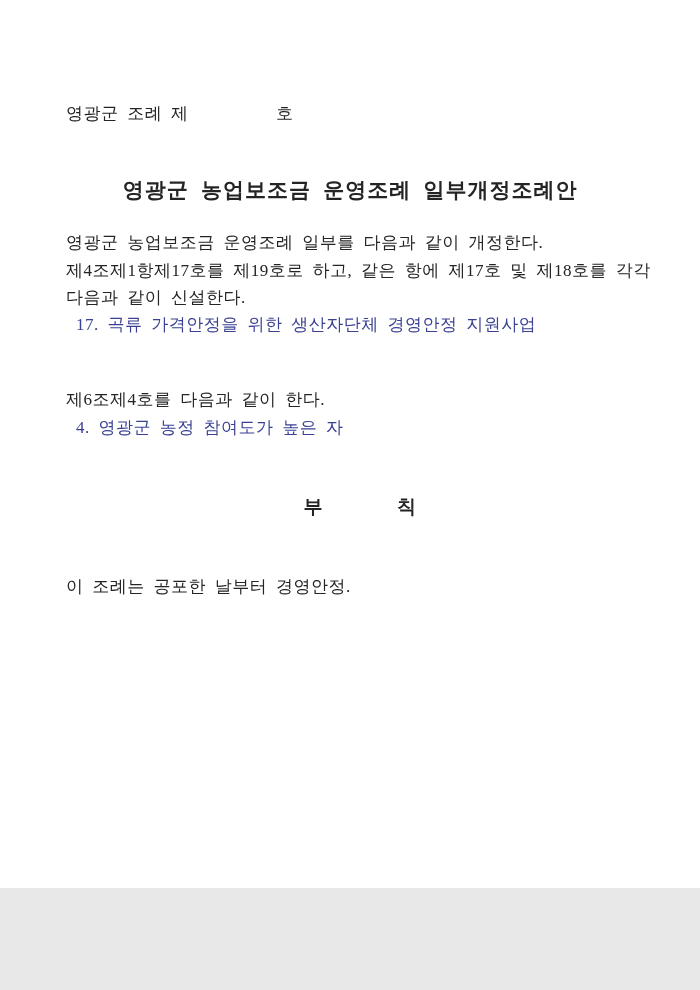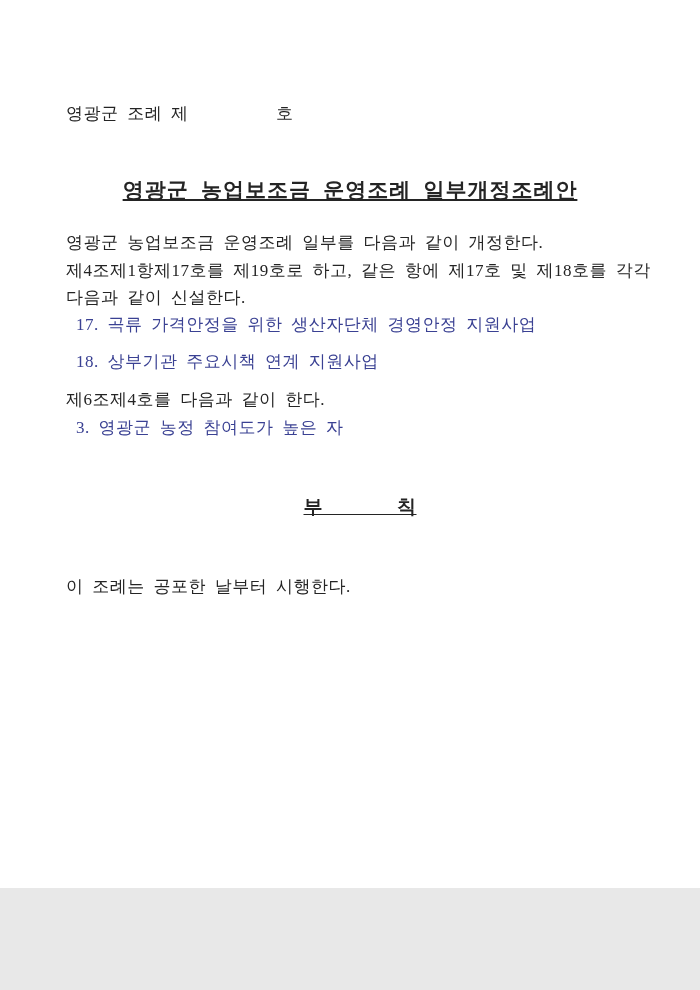--- a/index.html
+++ b/index.html
@@ -25,21 +25,20 @@
     letter-spacing: 0.5px;
     white-space: pre;
     color: var(--ink, #242424);
   }
   .left-margin { left: 66px; }
   .indent      { left: 76px; }
   .centered {
     left: 8px;
     right: 8px;
     text-align: center;
-    text-decoration: underline;
   }
   .doc-title {
     top: 180px;
     font-size: 21px;
     font-weight: bold;
     letter-spacing: 1px;
     word-spacing: 6px;
   }
   .blue { color: var(--accent, #3a4193); }
   .bold { font-weight: bold; padding-left: 20px; }
@@ -65,23 +64,22 @@
   <div class="txt centered doc-title">영광군 농업보조금 운영조례 일부개정조례안</div>
 
   <div class="txt left-margin y-l1">영광군 농업보조금 운영조례 일부를 다음과 같이 개정한다.</div>
 
   <div class="txt left-margin y-l2">제4조제1항제17호를 제19호로 하고, 같은 항에 제17호 및 제18호를 각각</div>
 
   <div class="txt left-margin y-l3">다음과 같이 신설한다.</div>
 
   <div class="txt indent blue y-i17">17. 곡류 가격안정을 위한 생산자단체 경영안정 지원사업</div>
 
-  <div class="txt indent blue y-i18">18. 상부기관 주요시책 연계 지원사업</div>
 
   <div class="txt left-margin y-l4">제6조제4호를 다음과 같이 한다.</div>
 
-  <div class="txt indent blue y-i4">3. 영광군 농정 참여도가 높은 자</div>
+  <div class="txt indent blue y-i4">4. 영광군 농정 참여도가 높은 자</div>
 
   <div class="txt centered bold y-buchik">부        칙</div>
 
-  <div class="txt left-margin y-enforce">이 조례는 공포한 날부터 시행한다.</div>
+  <div class="txt left-margin y-enforce">이 조례는 공포한 날부터 경영안정.</div>
 
 </div>
 
 </body></html>

